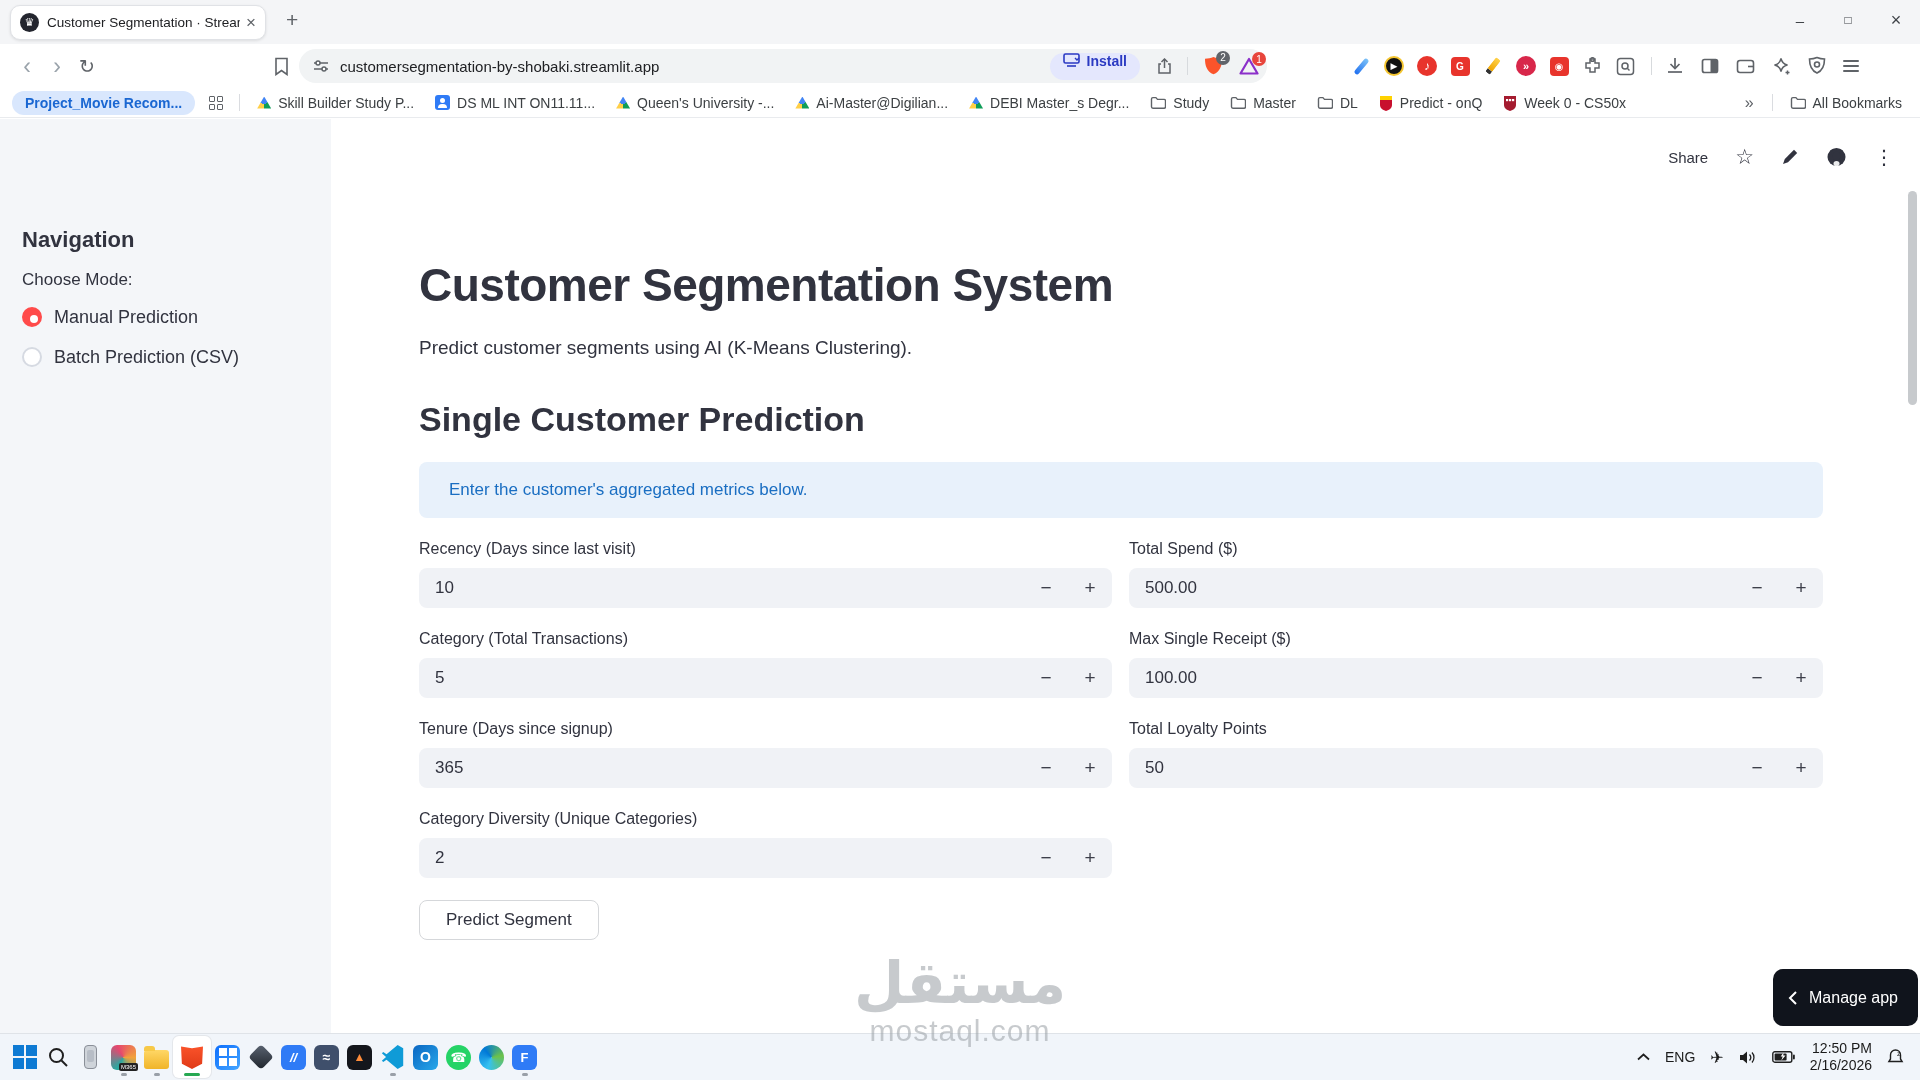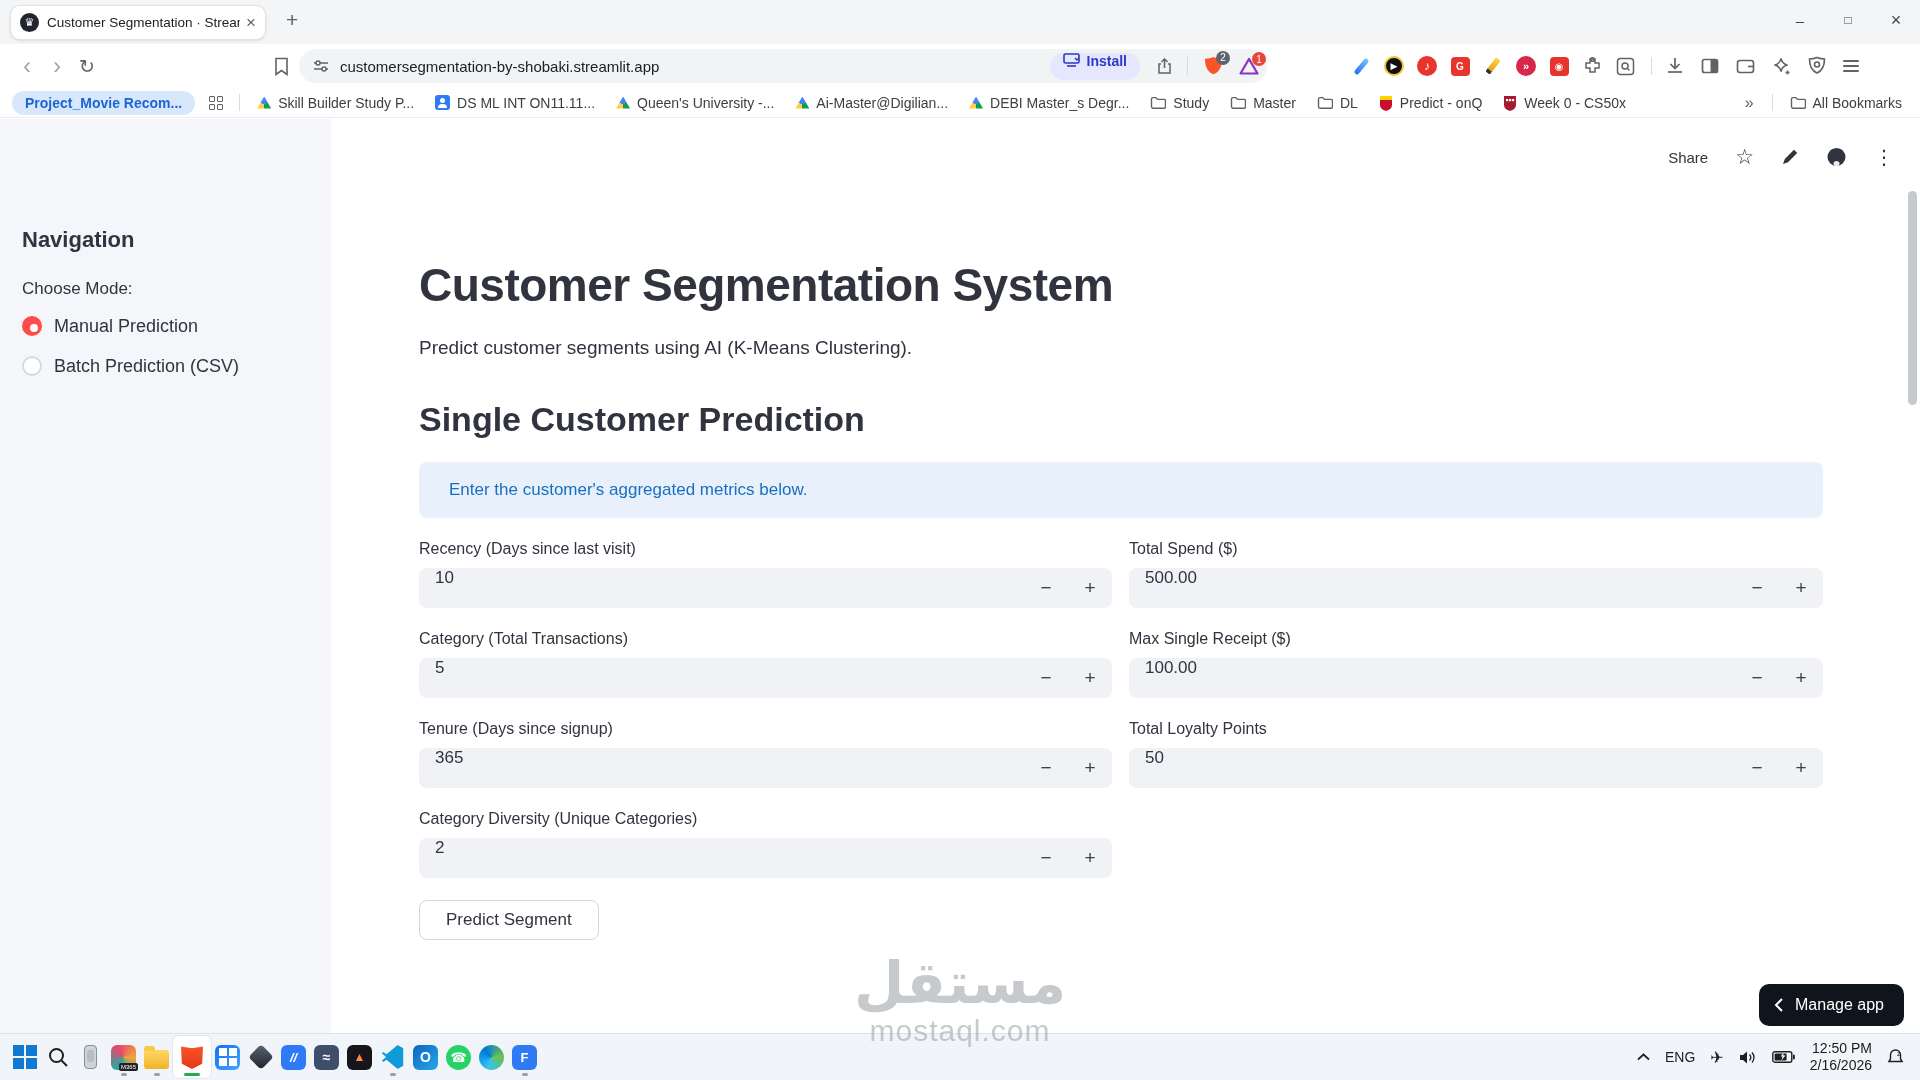--- a/index.html
+++ b/index.html
@@ -75,21 +75,21 @@
   .personic{width:15px;height:15px;border-radius:3px;background:#2f7bf6;position:relative}
   .personic::before{content:"";position:absolute;top:2.5px;left:5px;width:5px;height:5px;border-radius:50%;background:#fff}
   .personic::after{content:"";position:absolute;bottom:2px;left:3px;width:9px;height:4.5px;border-radius:4px 4px 0 0;background:#fff}
   .bm-right{margin-left:auto;display:flex;align-items:center}
   .ovf{font-size:16px;color:#5f6368;margin-right:18px;cursor:pointer}
 
   
   .app{position:absolute;top:119px;left:0;right:0;bottom:47px;background:#fff}
   .sidebar{position:absolute;left:0;top:0;bottom:0;width:331px;background:#f4f6f9;padding-left:22px}
   .nav-title{margin-top:108px;font-size:22px;font-weight:bold;color:var(--text)}
-  .mode-label{margin-top:26px;font-size:17px;color:var(--text)}
+  .mode-label{margin-top:17px;font-size:17px;color:var(--text)}
   .radio-row{display:flex;align-items:center;gap:12px;margin-top:14px;height:26px;cursor:pointer}
   .rdo{width:20px;height:20px;border-radius:50%;background:#fff;border:2px solid #d6dae2;flex:0 0 auto}
   .rdo.sel{background:var(--accent);border-color:var(--accent);position:relative}
   .rdo.sel::after{content:"";position:absolute;top:6px;left:6px;width:8px;height:8px;border-radius:50%;background:#fff}
   .rlabel{font-size:18px;color:var(--text)}
 
   .main{position:absolute;left:331px;top:0;right:0;bottom:0}
   .hicons{position:absolute;top:26px;right:26px;display:flex;align-items:center;gap:27px;color:var(--text)}
   .hshare{font-size:15px;cursor:pointer}
   .hstar{font-size:21px;cursor:pointer}
@@ -98,30 +98,30 @@
 
   .main-inner{padding-left:88px}
   h1.title{margin:138px 0 0;font-size:46px;line-height:56px;font-weight:bold;color:var(--text);letter-spacing:-.5px}
   .subtitle{margin-top:24px;font-size:19px;color:var(--text)}
   h2.section{margin:38px 0 0;font-size:34px;line-height:44px;font-weight:bold;color:var(--text)}
   .info{margin-top:21px;width:1404px;height:56px;border-radius:8px;background:var(--info-bg);
         color:var(--info-text);display:flex;align-items:center;padding:0 30px;font-size:17px}
   .fields{margin-top:22px;width:1404px;display:grid;grid-template-columns:693px 694px;
           column-gap:17px;row-gap:22px}
   .f-label{font-size:16px;color:var(--text);margin-bottom:10px}
-  .f-box{height:40px;background:var(--input-bg);border-radius:8px;display:flex;align-items:flex-start;cursor:text}
+  .f-box{height:40px;background:var(--input-bg);border-radius:8px;display:flex;align-items:center;cursor:text}
   .f-value{flex:1;padding-left:16px;font-size:17px;color:var(--text)}
   .step{width:44px;height:40px;background:transparent;border:0;font-size:19px;color:#3d3f4a;
         cursor:pointer;font-family:inherit}
   .predict{margin-top:22px;height:40px;padding:0 26px;background:#fff;border:1px solid #d5d7da;
            border-radius:8px;font-size:17px;color:var(--text);cursor:pointer;font-family:inherit}
 
   .scroll-thumb{position:absolute;right:3px;top:72px;width:9px;height:214px;background:#c7cacd;border-radius:5px;cursor:grab}
 
-  .manage{position:absolute;right:16px;bottom:7px;height:42px;border-radius:10px;background:var(--manage-bg);
+  .manage{position:absolute;right:2px;bottom:7px;height:57px;border-radius:10px;background:var(--manage-bg);
           color:#fff;display:flex;align-items:center;gap:12px;padding:0 20px 0 15px;font-size:16px;cursor:pointer}
 
   
   .watermark{position:absolute;left:50%;top:952px;transform:translateX(-50%);text-align:center;
              color:#9aa0a6;opacity:.55;z-index:60;pointer-events:none}
   .wm-ar{font-family:"DejaVu Sans",sans-serif;font-size:58px;font-weight:bold;line-height:62px}
   .wm-en{font-size:30px;letter-spacing:1px;margin-top:0}
 
   
   .taskbar{position:absolute;left:0;right:0;bottom:0;height:47px;background:#f1f5fa;

